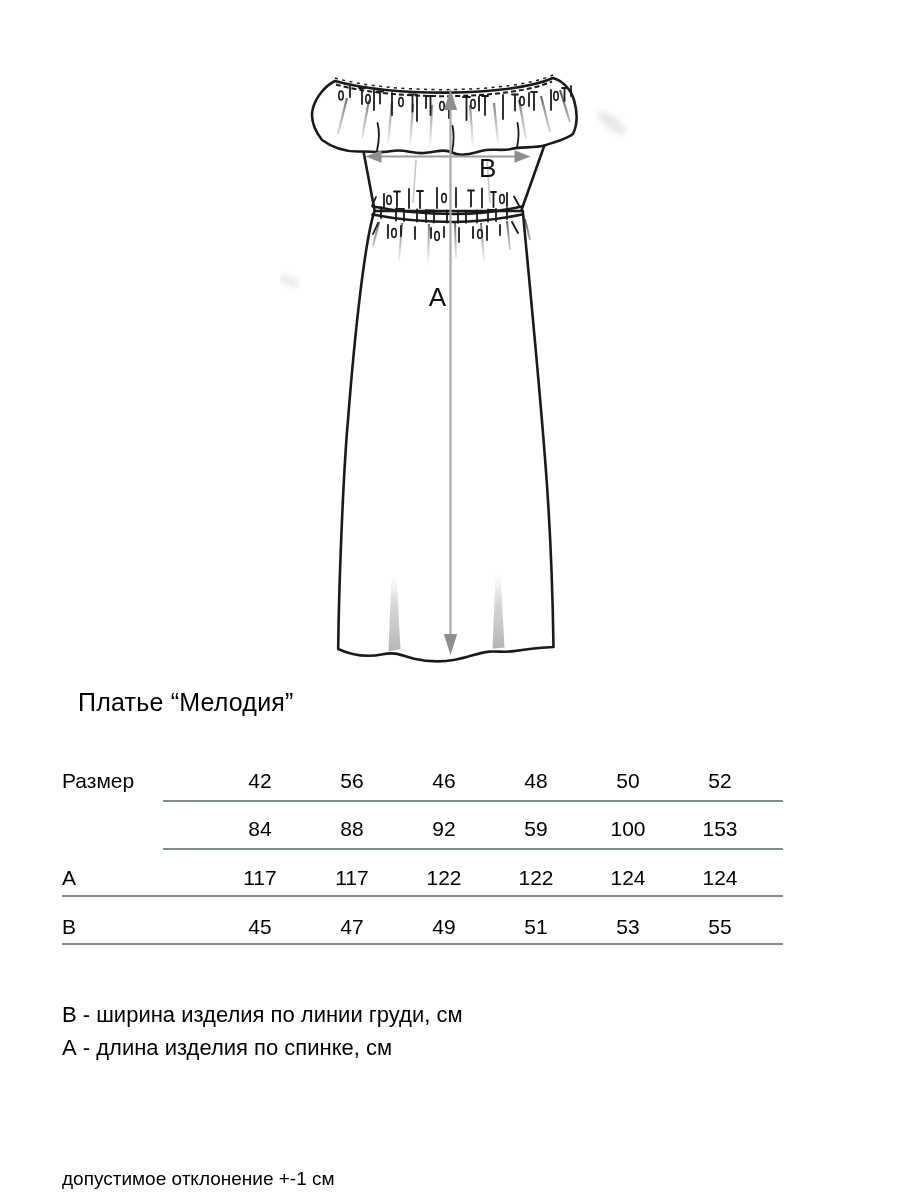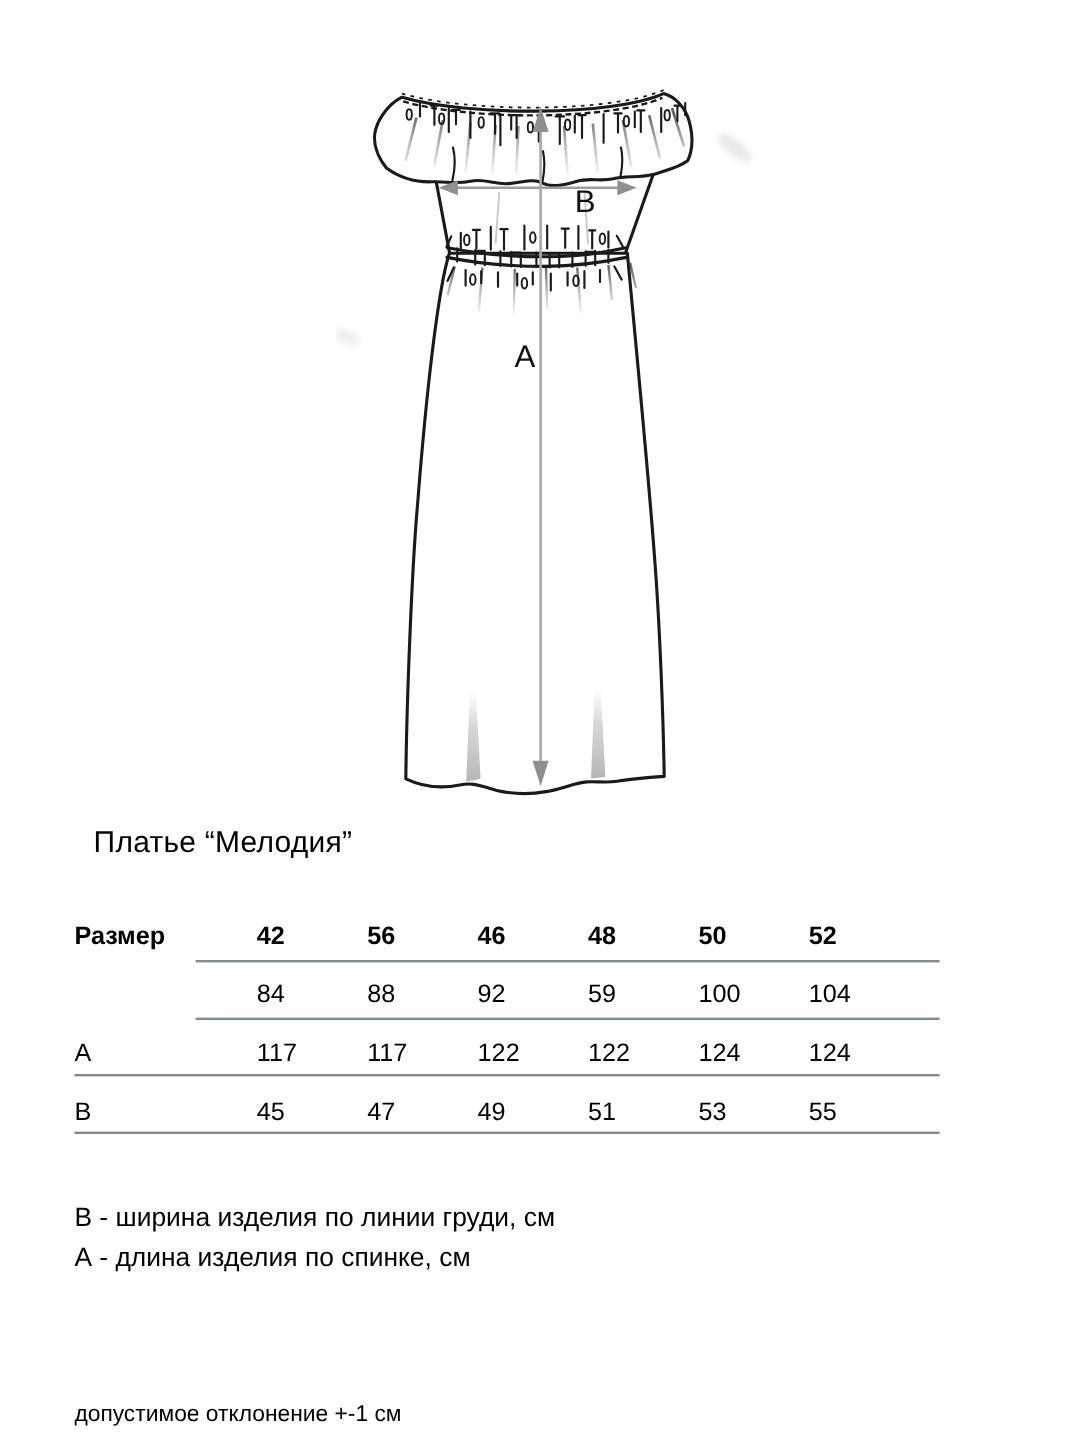--- a/index.html
+++ b/index.html
@@ -8,22 +8,22 @@
     font-family:"Liberation Sans",sans-serif;color:#000;
   }
   .dress-svg{position:absolute;left:280px;top:48px}
   svg .ol{stroke:#1a1a1a;stroke-width:2.6;stroke-linejoin:round;stroke-linecap:round}
   svg .thin{stroke:#1a1a1a;stroke-width:1.8;stroke-linecap:round;fill:none}
   svg .loop{stroke:#1a1a1a;stroke-width:1.6;fill:none}
   .title{position:absolute;left:78px;top:688px;font-size:25px;font-weight:normal;letter-spacing:.2px;white-space:nowrap}
   .size-table{position:absolute;left:62px;top:765px;width:721px;height:192px;font-size:21px}
   .trow{position:absolute;left:0;width:704px;height:24px;line-height:24px;display:grid;grid-template-columns:152px repeat(6,92px)}
   .trow .cell{white-space:nowrap}
-  .trow .num{}
-  .trow.header{font-weight:bold;top:4px}
+  .trow .num{text-align:center}
+  .trow.header{font-weight:normal;top:4px}
   .trow.r1{top:52px}
   .trow.r2{top:101px}
   .trow.r3{top:150px}
   .rule{position:absolute;height:2px;background:#7e8e91}
   .rule.k1{top:35px;left:101px;width:620px}
   .rule.k2{top:83px;left:101px;width:620px}
   .rule.k3{top:130px;left:0;width:721px}
   .rule.k4{top:178px;left:0;width:721px}
   .legend{position:absolute;left:62px;top:998px;font-size:22px;line-height:33px}
   .footnote{position:absolute;left:62px;top:1168px;font-size:19px}
@@ -176,21 +176,21 @@
     </div>
     <div class="rule k1"></div>
 
     <div class="trow r1">
       <div class="cell"></div>
       <div class="cell num">84</div>
       <div class="cell num">88</div>
       <div class="cell num">92</div>
       <div class="cell num">59</div>
       <div class="cell num">100</div>
-      <div class="cell num">104</div>
+      <div class="cell num">153</div>
     </div>
     <div class="rule k2"></div>
 
     <div class="trow r2">
       <div class="cell">А</div>
       <div class="cell num">117</div>
       <div class="cell num">117</div>
       <div class="cell num">122</div>
       <div class="cell num">122</div>
       <div class="cell num">124</div>

